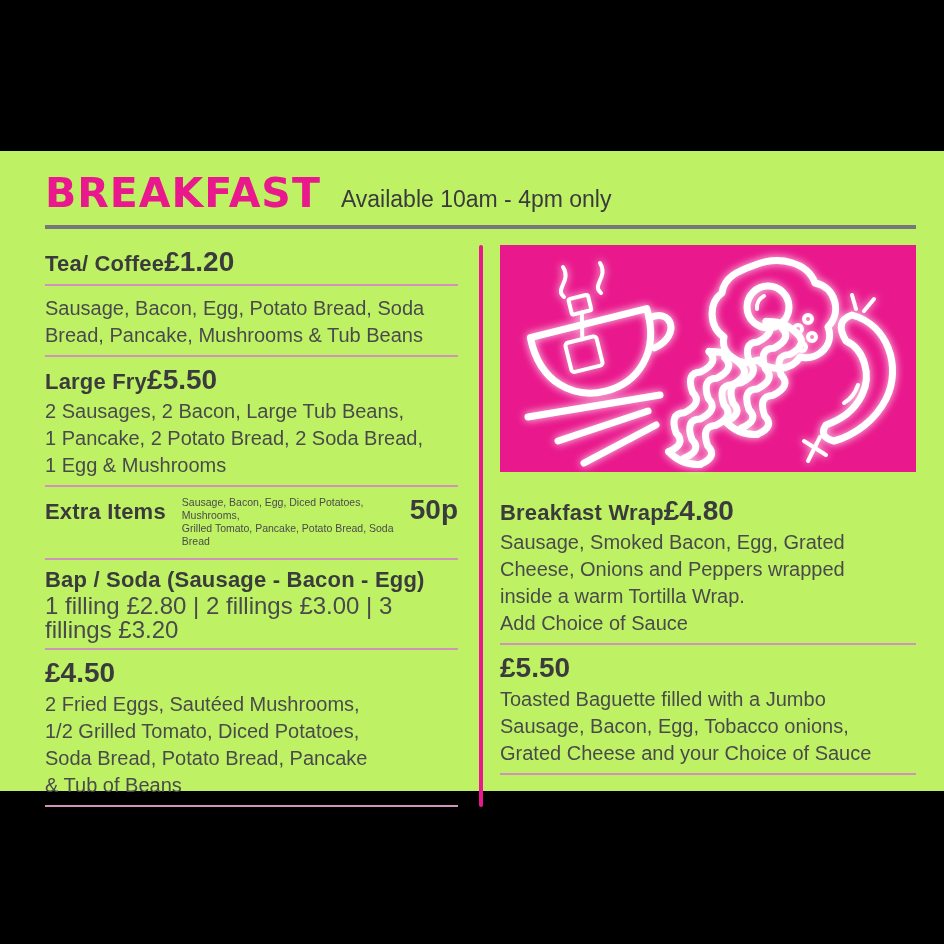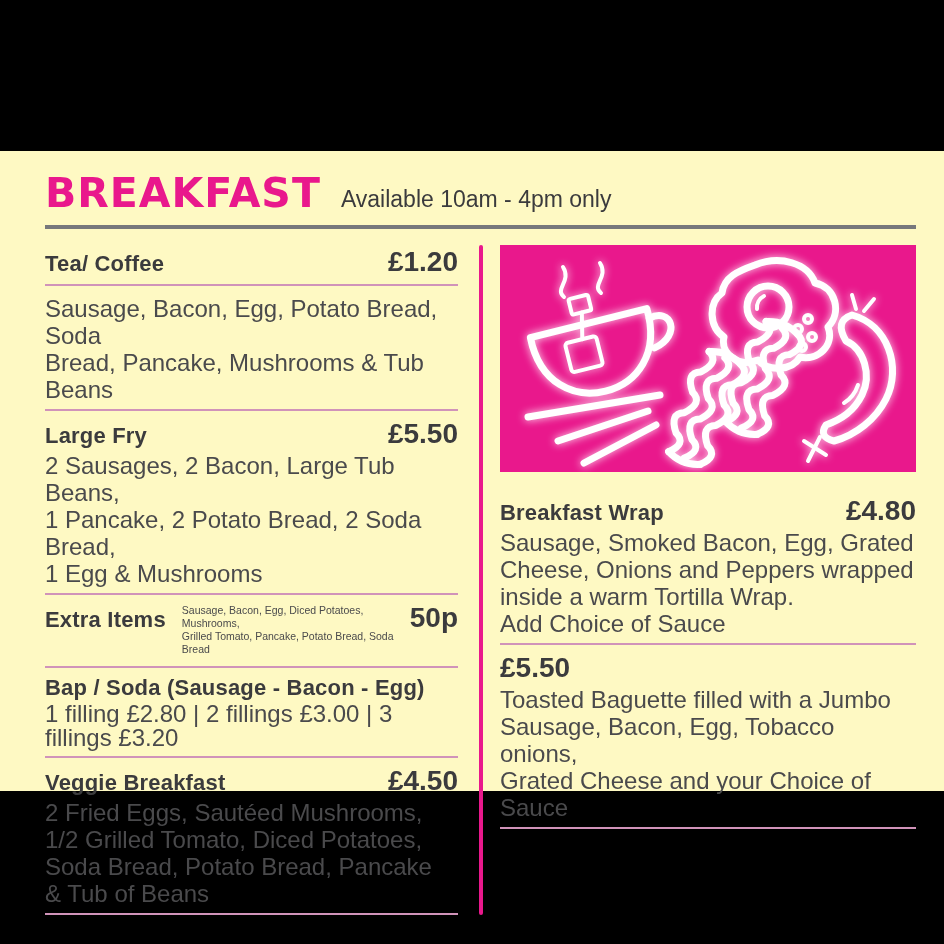--- a/index.html
+++ b/index.html
@@ -6,46 +6,46 @@
   body {
     width:944px; height:944px;
     background:#000;
     font-family:"Liberation Sans","DejaVu Sans",sans-serif;
     position:relative;
     overflow:hidden;
   }
   .menu-band {
     position:absolute; top:151px; left:0;
     width:944px; height:640px;
-    background:#fef9c3;
+    background:#bef264;
     box-sizing:border-box;
     padding:22px 28px 0 45px;
   }
   .header-row { display:flex; align-items:baseline; gap:20px; }
   .page-title {
     color:#E9188C;
     font-family:"DejaVu Sans","Liberation Sans",sans-serif;
     font-size:41px; font-weight:800; letter-spacing:1px;
     line-height:1;
   }
   .page-subtitle { color:#3B3B3D; font-size:23px; font-weight:400; }
   .header-rule { height:4px; background:#77787B; margin-top:11px; }
 
   .columns { display:flex; align-items:stretch; margin-top:16px; }
   .col-left  { width:413px; }
   .v-divider { width:4px; background:#E9188C; margin-left:21px; margin-right:17px; border-radius:2px; }
   .col-right { width:416px; }
 
   .item { border-bottom:2px solid #D093B9; padding:7px 0 6px 0; }
   .col-left .item:first-child { padding-top:1px; }
-  .item-head { display:flex; justify-content:space-between; align-items:baseline; }
+  .item-head { display:flex; justify-content:flex-start; align-items:baseline; }
   .item-name  { font-size:22px; font-weight:700; color:#3B3B3D; letter-spacing:0.2px; white-space:nowrap; }
   .item-price { font-size:28px; font-weight:700; color:#3B3B3D; }
   .item-desc  {
-    font-size:24px; font-weight:400; color:#4A4A4C;
+    font-size:20px; font-weight:400; color:#4A4A4C;
     line-height:27px; margin-top:2px; white-space:pre-line;
   }
   .item-note {
     font-size:10.5px; color:#4A4A4C; line-height:13px;
     white-space:pre-line; flex:1; margin:2px 8px 4px 16px;
     align-self:center;
   }
   .item-fillings {
     font-size:24px; color:#4A4A4C; line-height:24px; margin-top:1px;
   }
@@ -110,21 +110,20 @@
 
       <div class="item">
         <div class="item-head">
           <span class="item-name">Bap / Soda (Sausage - Bacon - Egg)</span>
         </div>
         <div class="item-fillings">1 filling £2.80  |  2 fillings £3.00  |  3 fillings £3.20</div>
       </div>
 
       <div class="item">
         <div class="item-head">
-          <span class="item-name">Veggie Breakfast</span>
           <span class="item-price">£4.50</span>
         </div>
         <div class="item-desc">2 Fried Eggs, Sautéed Mushrooms,
 1/2 Grilled Tomato, Diced Potatoes,
 Soda Bread, Potato Bread, Pancake
 &amp; Tub of Beans</div>
       </div>
 
     </div>
 

